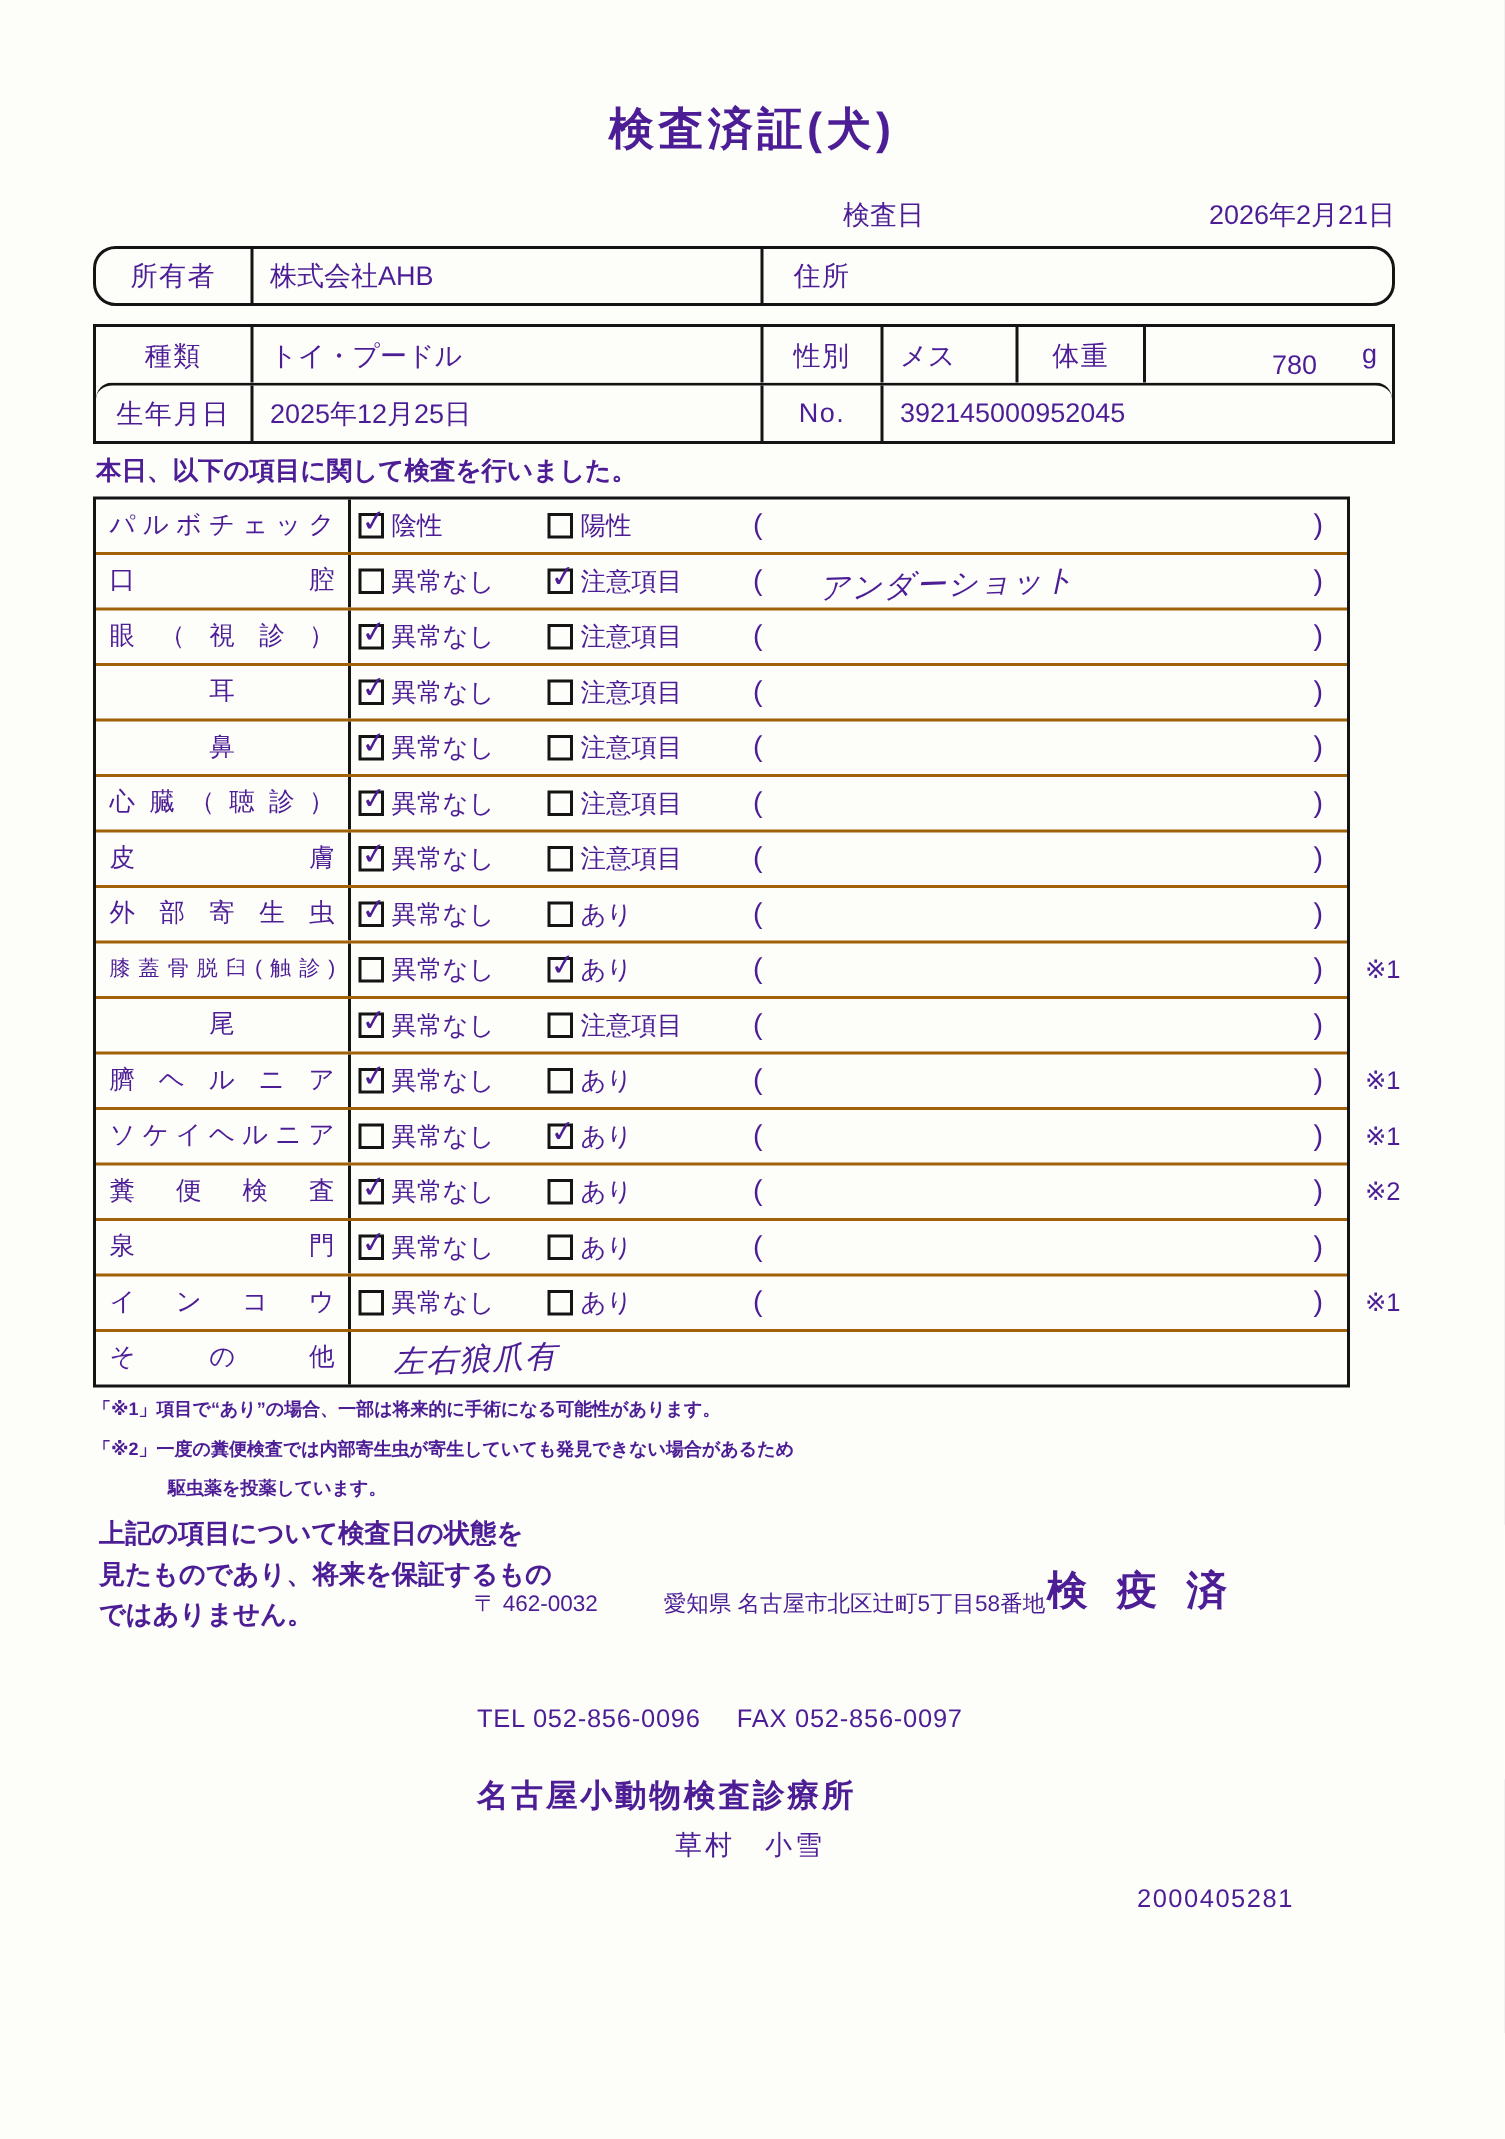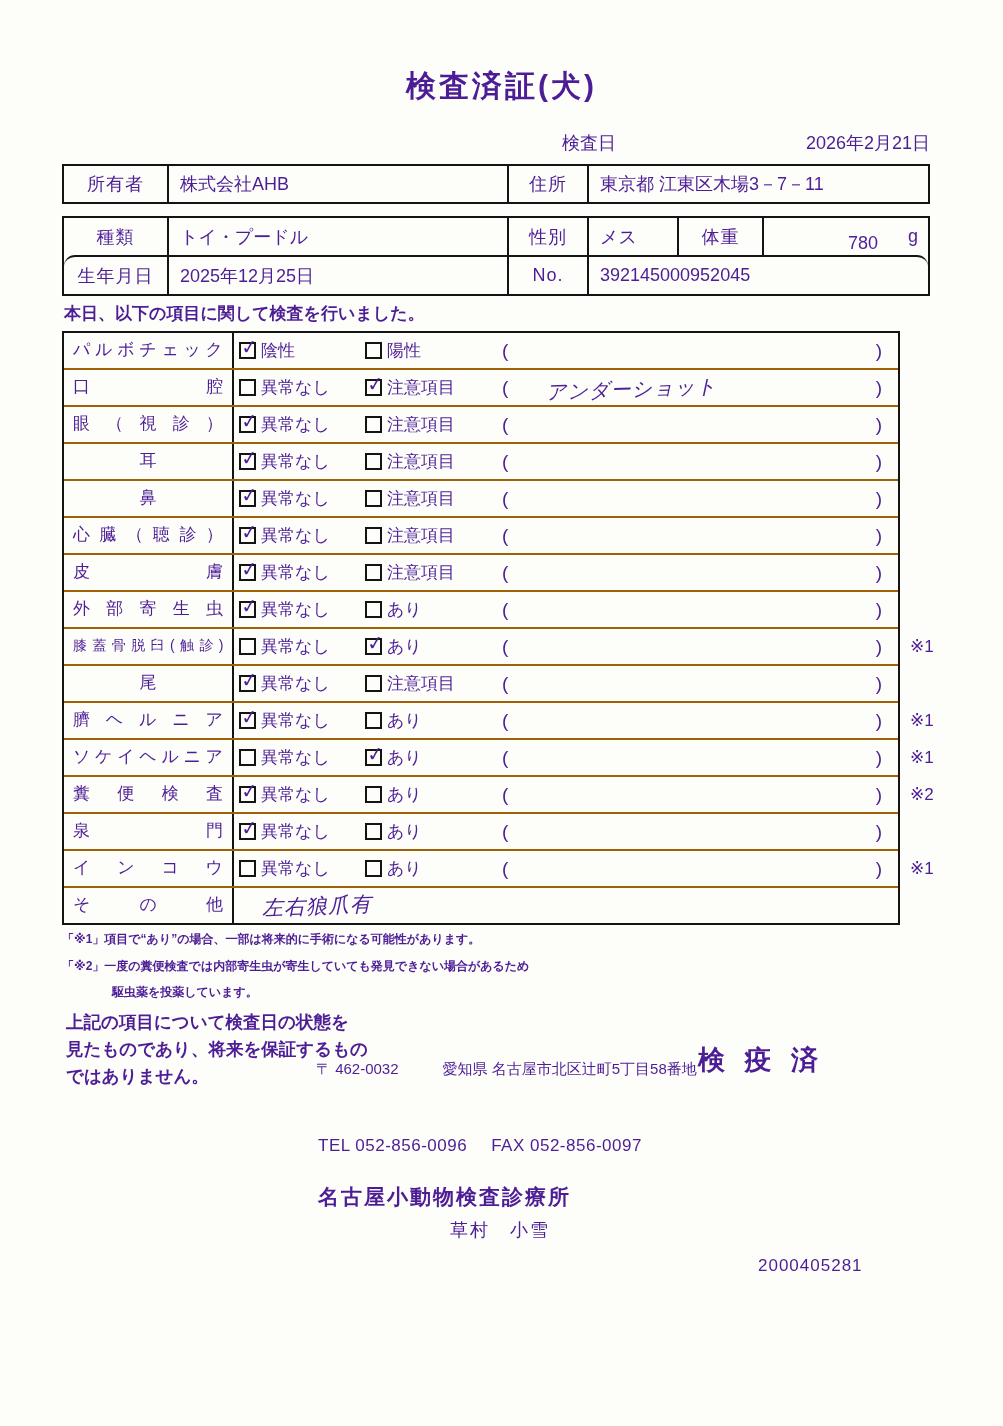--- a/index.html
+++ b/index.html
@@ -8,21 +8,21 @@
     background:#fdfdfa; color:#4c1d95;
     font-family:"Liberation Sans","DejaVu Sans",sans-serif;
     overflow:hidden;
   }
   .abs{position:absolute;}
   .title{top:66px;left:0;width:100%;text-align:center;font-size:30px;font-weight:600;letter-spacing:3px;}
   .dateline{top:131px;left:562px;width:368px;display:flex;justify-content:space-between;font-size:18px;font-weight:500;}
 
   
   .tbl{border:2px solid #141414;box-sizing:border-box;background:#fdfdfa;}
-  .t1{top:164px;left:62px;width:868px;height:40px;display:grid;grid-template-columns:103px 340px 80px 345px;}
+  .t1{top:164px;left:62px;width:868px;height:40px;display:grid;grid-template-columns:103px 340px 80px 345px;border-radius:15px;}
   .t2{top:216px;left:62px;width:868px;height:80px;}
   .t2row{display:grid;height:37px;}
   .t2r1{grid-template-columns:103px 340px 80px 90px 85px 170px;}
   .t2r2{grid-template-columns:103px 340px 80px 345px;border-top:2px solid #141414;border-radius:11px;}
   .cell{display:flex;align-items:center;font-size:18px;box-sizing:border-box;min-width:0;}
   .cell + .cell{border-left:2px solid #141414;}
   .lab{justify-content:center;font-weight:500;letter-spacing:1px;}
   .val{padding-left:11px;font-weight:500;}
   .wval{justify-content:flex-end;padding-right:14px;}
   .wnum{margin-right:30px;margin-top:13px;}
@@ -68,21 +68,20 @@
 
   <div class="abs dateline">
     <span>検査日</span>
     <span>2026年2月21日</span>
   </div>
 
   <div class="abs tbl t1">
     <div class="cell lab">所有者</div>
     <div class="cell val">株式会社AHB</div>
     <div class="cell lab">住所</div>
-    <div class="cell val">東京都 江東区木場3－7－11</div>
   </div>
 
   <div class="abs tbl t2">
     <div class="t2row t2r1">
       <div class="cell lab">種類</div>
       <div class="cell val">トイ・プードル</div>
       <div class="cell lab">性別</div>
       <div class="cell val">メス</div>
       <div class="cell lab">体重</div>
       <div class="cell wval">

